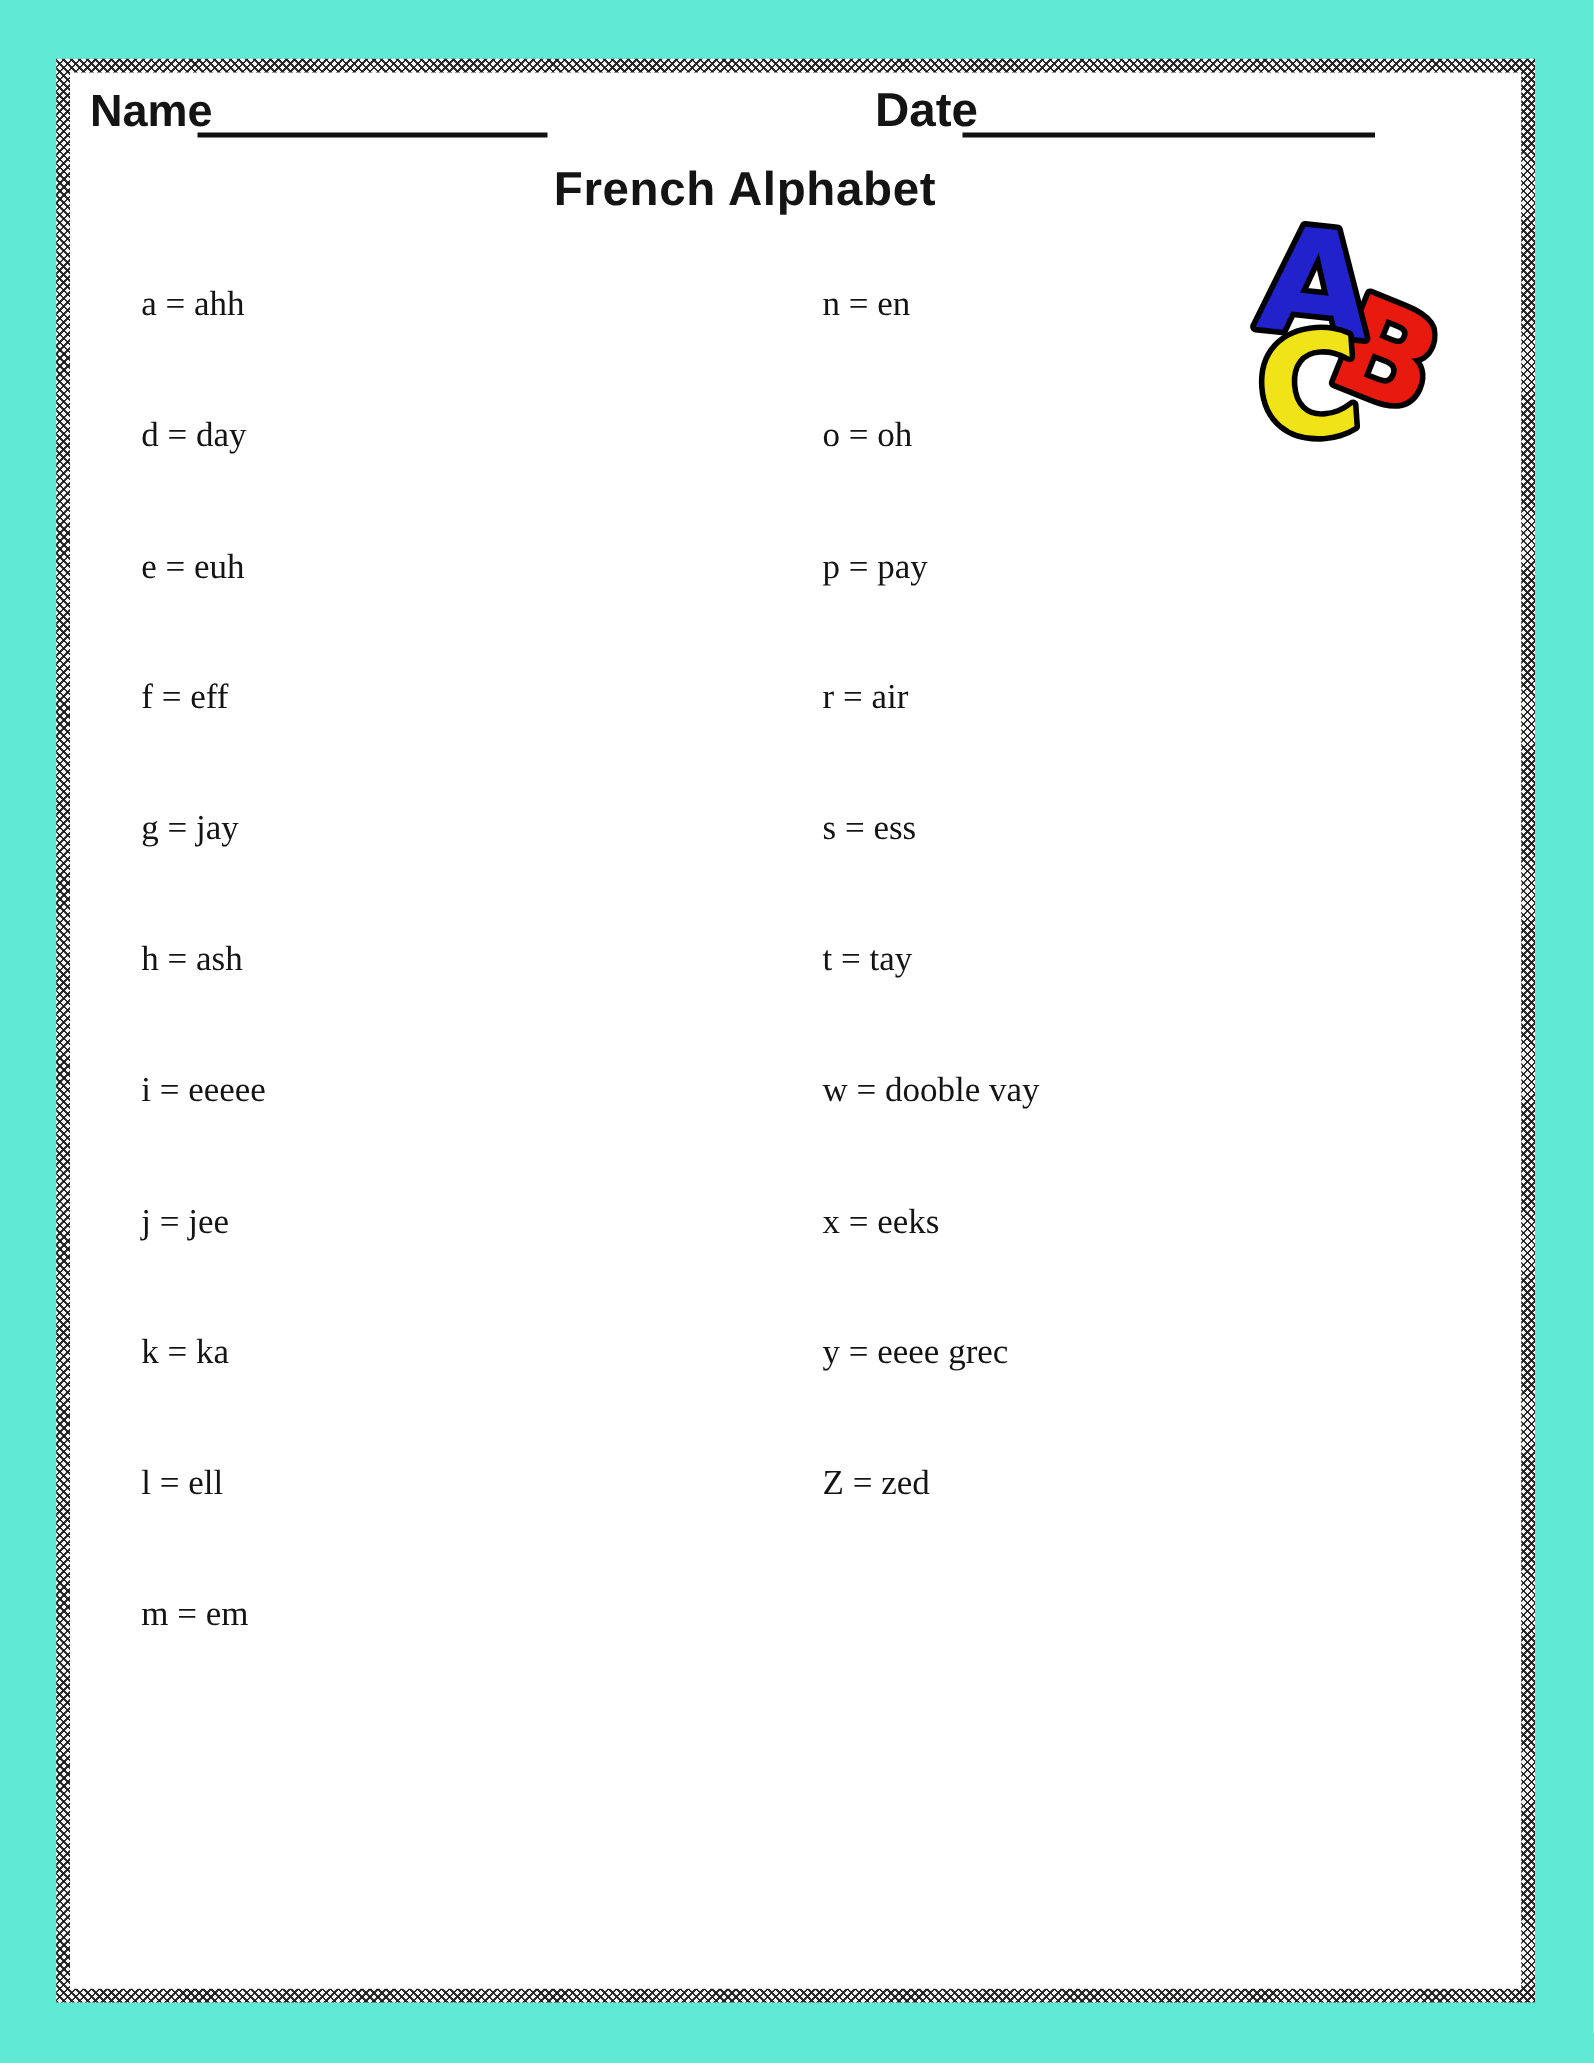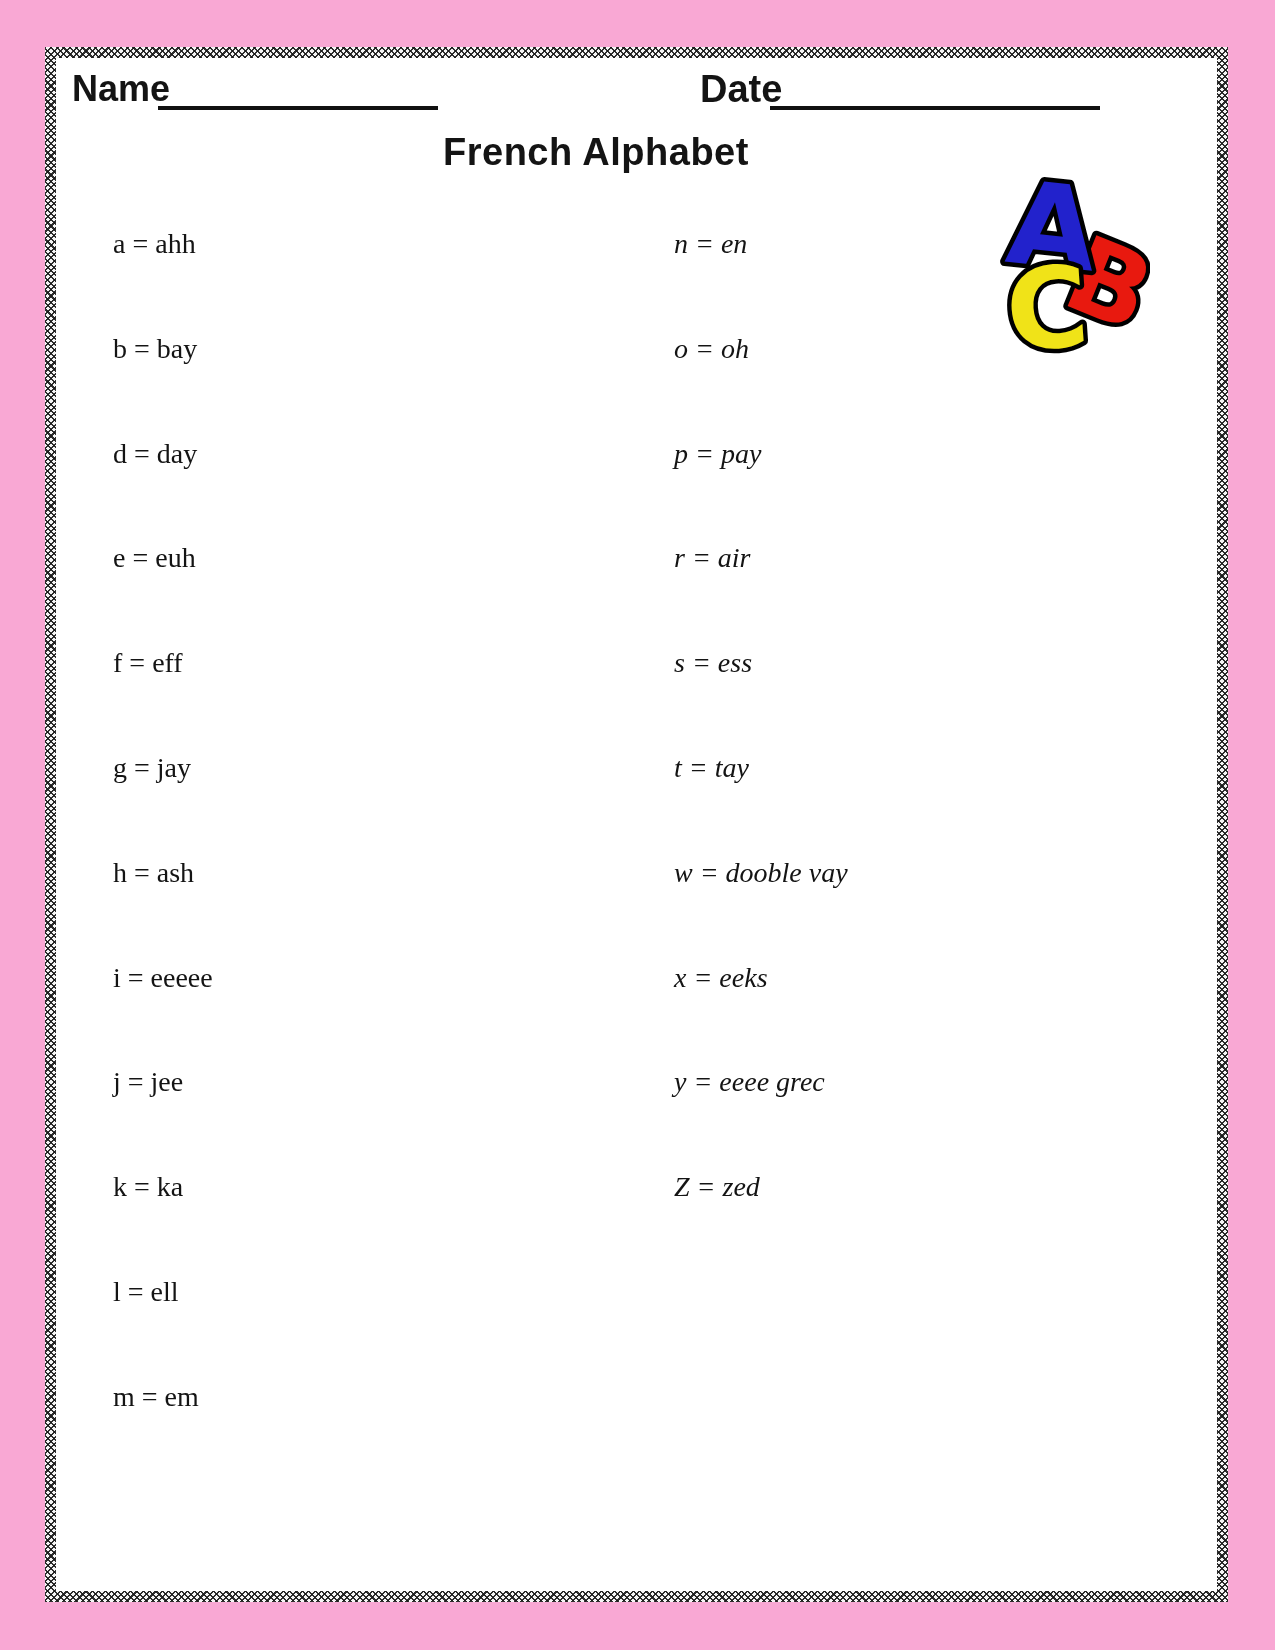--- a/index.html
+++ b/index.html
@@ -1,19 +1,19 @@
 <!DOCTYPE html>
 <html><head>
 <meta charset="utf-8">
 <style>
   html,body { margin:0; padding:0; background:#fff; }
   .page {
     position:relative;
     width:1275px; height:1650px;
-    background:#f9a8d4;
+    background:#5eead4;
     overflow:hidden;
     font-family:"Liberation Serif", serif;
     color:#141414;
   }
   
   .frame {
     position:absolute; left:45px; top:47px;
     width:1183px; height:1555px;
     box-sizing:border-box; padding:11px;
     background-color:#f5f5f5;
@@ -27,21 +27,21 @@
 
   .name-label  { position:absolute; left:72px;  top:68px;  font-size:36px; }
   .date-label  { position:absolute; left:700px; top:68px;  font-size:38px; }
   .name-line   { position:absolute; left:158px; top:86px;  width:280px; height:20px; border-bottom:4px solid #111; }
   .date-line   { position:absolute; left:770px; top:86px;  width:330px; height:20px; border-bottom:4px solid #111; }
 
   .title { position:absolute; left:443px; top:131px; font-size:38px; letter-spacing:0.5px; }
 
   .col { position:absolute; top:220px; }
   .col-left  { left:113px; }
-  .col-right { left:674px;font-style:italic; }
+  .col-right { left:658px; }
   .entry { height:104.8px; font-size:28px; line-height:48px; white-space:nowrap; }
   .sep { white-space:pre; }
 
   .clipart { position:absolute; left:1000px; top:166px; width:150px; height:198px; }
   .clipart text {
     font-family:"DejaVu Sans", sans-serif;
     font-weight:bold;
     stroke:#000; paint-order:stroke; stroke-linejoin:round;
   }
 </style>
@@ -65,21 +65,20 @@
   <svg class="clipart" viewBox="0 0 150 198">
     <text x="72" y="152" font-size="105" stroke-width="9" transform="rotate(22 105 110)" fill="#e8190f">B</text>
     <text x="8" y="100" font-size="115" stroke-width="9" transform="rotate(6 50 60)" fill="#2222cc">A</text>
     <text x="6" y="182" font-size="112" stroke-width="9" transform="rotate(-4 45 140)" fill="#f0e318">C</text>
   </svg>
 
   <div class="col col-left">
 
       <div class="entry"><span>a</span><span class="sep"> = </span><span>ahh</span></div>
 
-      <div class="entry"><span>b</span><span class="sep"> = </span><span>bay</span></div>
 
 
       <div class="entry"><span>d</span><span class="sep"> = </span><span>day</span></div>
 
       <div class="entry"><span>e</span><span class="sep"> = </span><span>euh</span></div>
 
       <div class="entry"><span>f</span><span class="sep"> = </span><span>eff</span></div>
 
       <div class="entry"><span>g</span><span class="sep"> = </span><span>jay</span></div>
 

